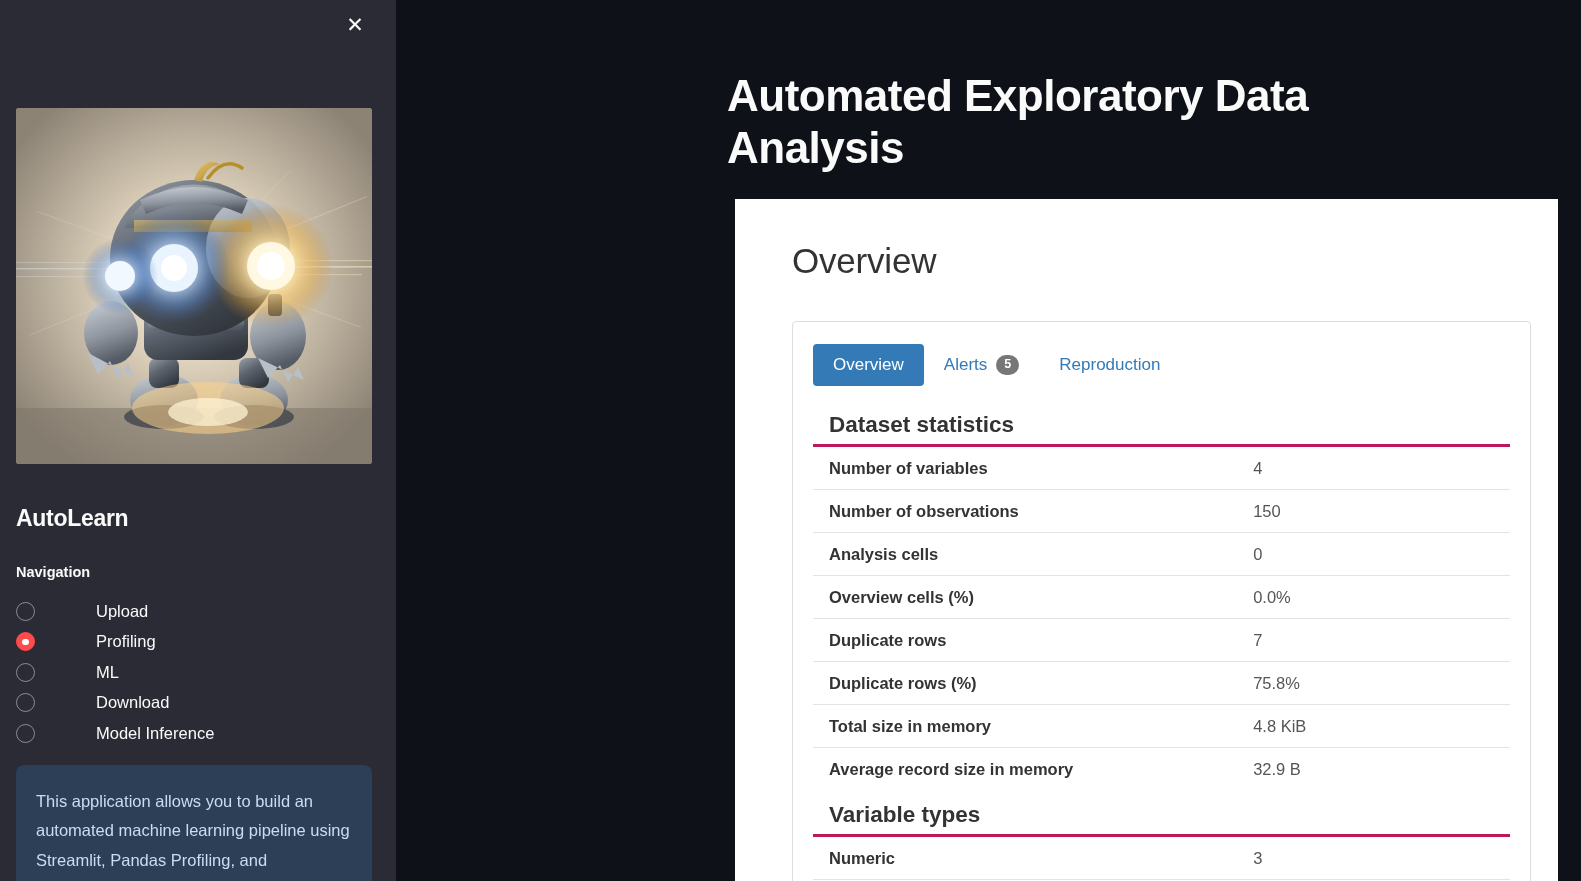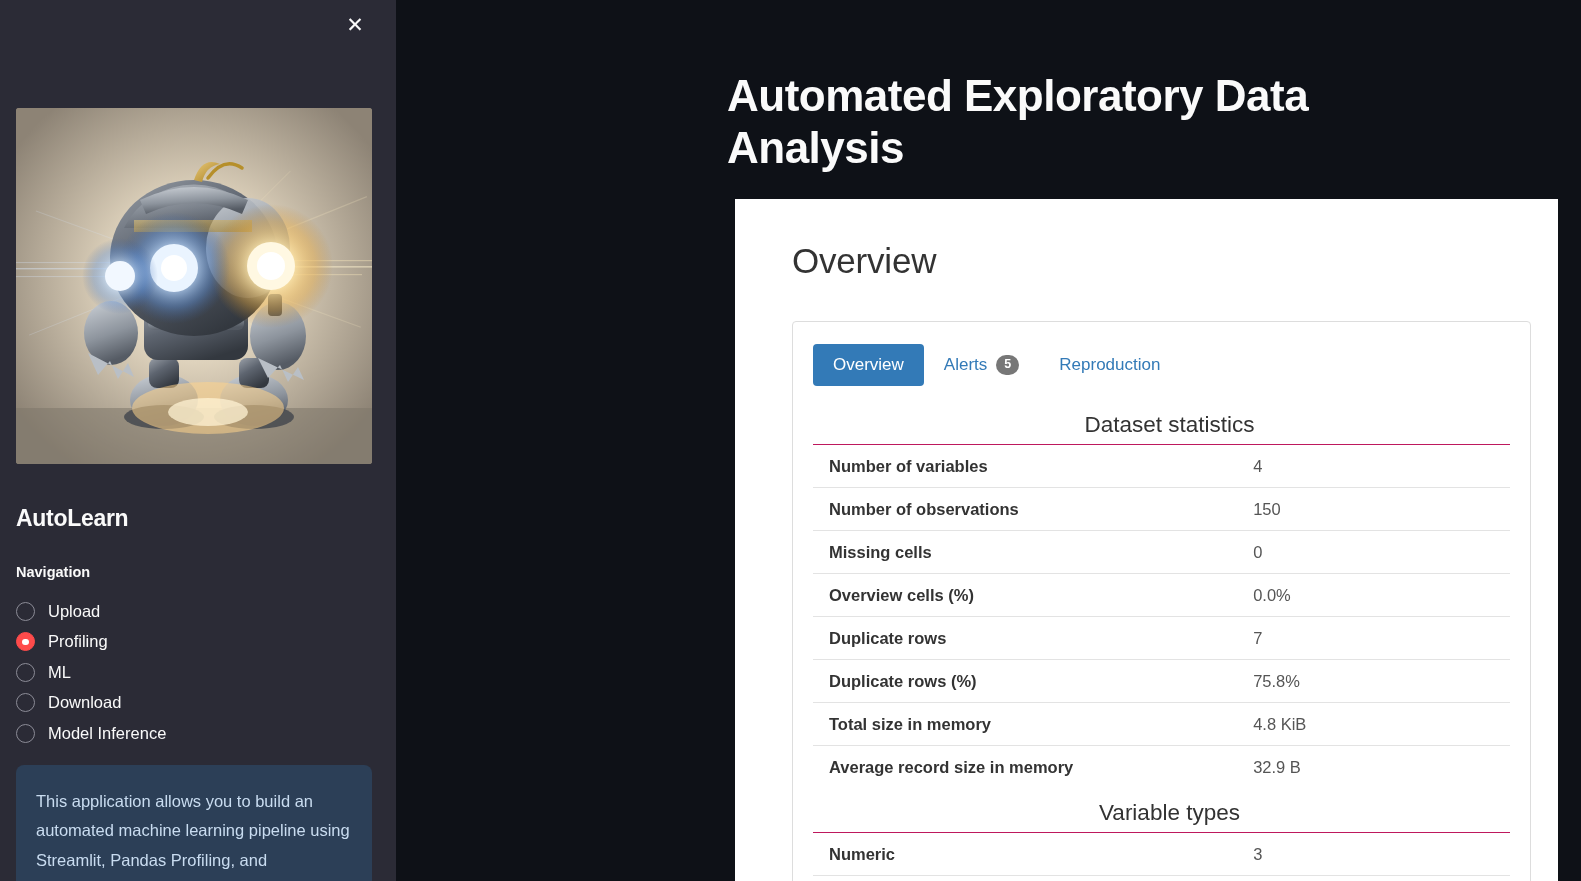--- a/index.html
+++ b/index.html
@@ -40,21 +40,21 @@
     font-size:23px; font-weight:700; color:#fafafa;
     letter-spacing:-0.3px;
   }
   .nav-label {
     position:absolute; left:16px; top:564px;
     font-size:14.5px; font-weight:600; color:#fafafa;
   }
   .nav-list { position:absolute; left:16px; top:596px; width:340px; }
   .nav-item {
     display:flex; align-items:center;
-    height:30.5px; cursor:pointer;
+    height:30.5px; cursor:pointer;gap:48px;
   }
   .radio {
     width:19px; height:19px; border-radius:50%;
     border:1.5px solid #8b8b96;
     background:transparent;
     flex:0 0 19px;
     margin-right:13px;
     display:flex; align-items:center; justify-content:center;
   }
   .nav-item.selected .radio {
@@ -125,27 +125,26 @@
   .tab.active { background:#337ab7; color:#ffffff; }
   .badge {
     background:#777777; color:#ffffff;
     font-size:12.5px; font-weight:700;
     border-radius:10px;
     padding:3px 8px; line-height:1.1;
     min-width:22px; text-align:center;
   }
 
   .section-h { 
-    font-size:22.5px; font-weight:400; color:#333333;
+    font-size:22.5px; font-weight:700; color:#333333;
     margin:12px 0 6px 16px;
-    text-align:center;
   }
   .stat-table { width:100%; border-collapse:collapse; margin-bottom:6px; }
   .stat-table tr { border-top:1px solid #e3e3e3; }
-  .stat-table tr:first-child { border-top:1px solid #be185d; }
+  .stat-table tr:first-child { border-top:3px solid #be185d; }
   .stat-table th {
     text-align:left; font-size:16.5px; font-weight:700;
     color:#333333; padding:11.5px 8px 11.5px 16px;
     width:62%;
   }
   .stat-table td {
     text-align:left; font-size:16.5px; font-weight:400;
     color:#555555; padding:11.5px 8px;
   }
 </style>
@@ -321,21 +320,21 @@
             <tbody>
               <tr>
                 <th>Number of variables</th>
                 <td>4</td>
               </tr>
               <tr>
                 <th>Number of observations</th>
                 <td>150</td>
               </tr>
               <tr>
-                <th>Missing cells</th>
+                <th>Analysis cells</th>
                 <td>0</td>
               </tr>
               <tr>
                 <th>Overview cells (%)</th>
                 <td>0.0%</td>
               </tr>
               <tr>
                 <th>Duplicate rows</th>
                 <td>7</td>
               </tr>

